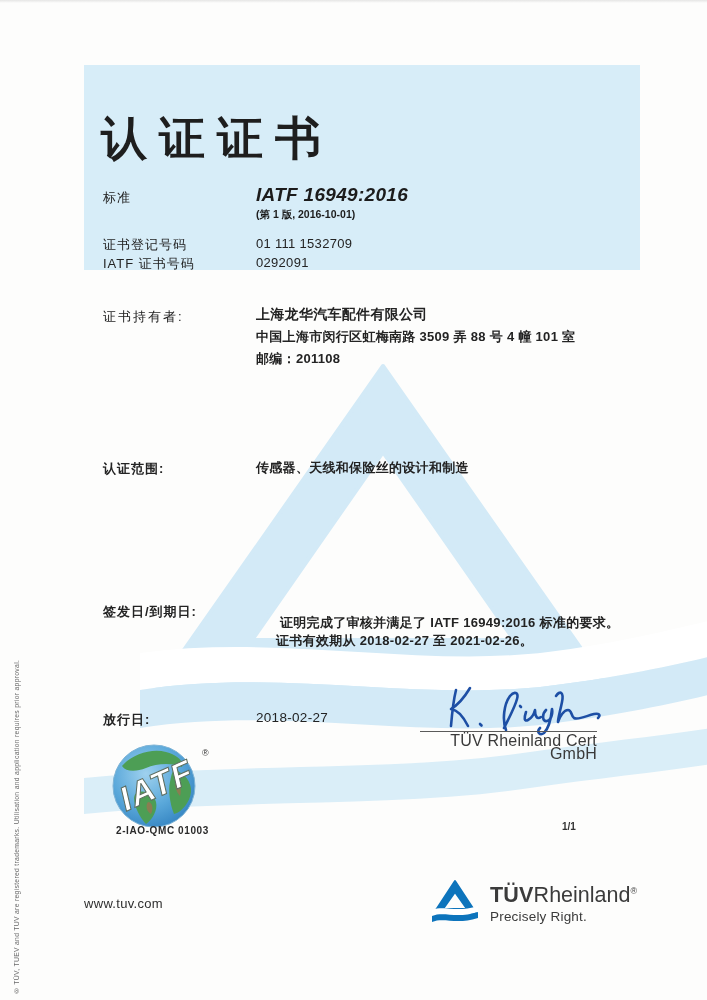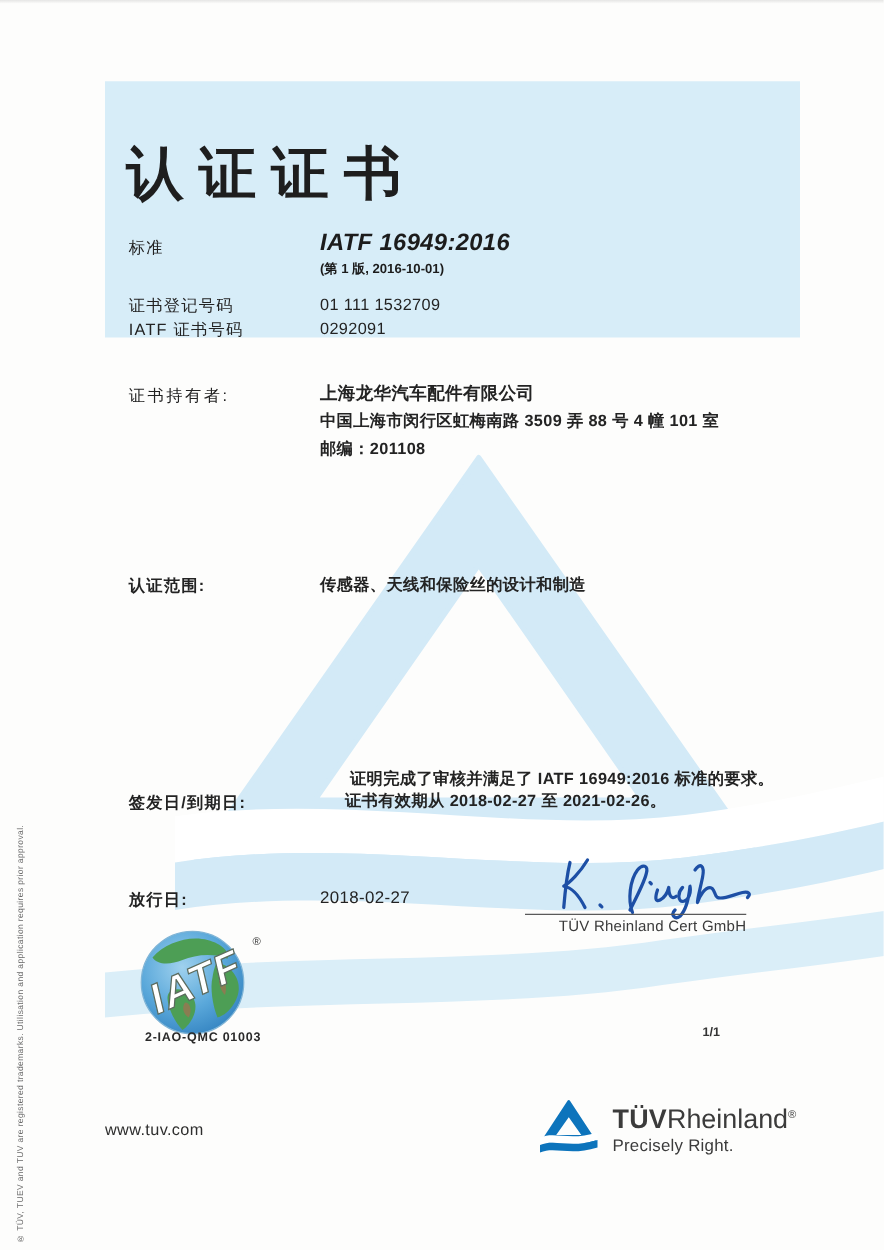--- a/index.html
+++ b/index.html
@@ -19,21 +19,21 @@
   .lbl{left:103px;font-size:13px;color:#232323;font-weight:500;letter-spacing:1px;}
   .val{left:256px;font-size:13px;color:#232323;letter-spacing:.3px;}
   .bold{font-weight:700;}
   .standard-val{left:256px;top:184px;font-size:19px;font-weight:700;color:#1c1c1c;letter-spacing:.3px;font-style:italic;}
   .standard-edition{left:256px;top:208px;font-size:10.5px;font-weight:700;color:#1c1c1c;}
   .maxw{max-width:400px;line-height:22px;}
   
   .wm{left:0;top:0;width:707px;height:1000px;pointer-events:none;}
   
   .sig-line{left:420px;top:731px;width:177px;height:1px;background:#5a5a5a;}
-  .sig-block{left:400px;top:735px;width:197px;text-align:right;font-size:12px;color:#3a3a3a;line-height:12.5px;letter-spacing:.2px;}
+  .sig-block{left:400px;top:735px;width:197px;text-align:right;font-size:16px;color:#3a3a3a;line-height:12.5px;letter-spacing:.2px;}
   .sig-svg{left:428px;top:676px;}
   
   .globe{left:104px;top:740px;}
   .iatf-code{left:116px;top:825px;font-size:10px;color:#2a2a2a;font-weight:600;letter-spacing:.6px;}
   .page-indicator{left:562px;top:821px;font-size:10px;color:#333;font-weight:600;}
   
   .website{left:84px;top:896px;font-size:13px;color:#2e2e2e;letter-spacing:.3px;}
   .brand{left:430px;top:879px;display:flex;align-items:flex-start;}
   .brand-text{margin-left:10px;}
   .brand-line1{font-size:21.5px;color:#3b3b3b;line-height:24px;white-space:nowrap;}
@@ -77,21 +77,21 @@
 <div class="abs lbl" style="top:308px;letter-spacing:2px;">证书持有者:</div>
 <div class="abs val bold" style="top:306px;font-size:14px;">上海龙华汽车配件有限公司</div>
 <div class="abs val bold" style="top:328px;">中国上海市闵行区虹梅南路 3509 弄 88 号 4 幢 101 室</div>
 <div class="abs val bold" style="top:350px;">邮编：201108</div>
 
 <div class="abs lbl bold" style="top:460px;">认证范围:</div>
 <div class="abs val bold" style="top:459px;">传感器、天线和保险丝的设计和制造</div>
 
 <div class="abs val bold maxw" style="top:612px;margin-left:24px;">证明完成了审核并满足了 IATF 16949:2016 标准的要求。</div>
 
-<div class="abs lbl bold" style="top:633px;">签发日/到期日:</div>
+<div class="abs lbl bold" style="top:603px;">签发日/到期日:</div>
 <div class="abs val bold" style="top:632px;margin-left:20px;">证书有效期从 2018-02-27 至 2021-02-26。</div>
 
 <div class="abs lbl bold" style="top:711px;">放行日:</div>
 <div class="abs val" style="top:710px;font-size:13.5px;">2018-02-27</div>
 
 <svg class="abs sig-svg" width="180" height="60" viewBox="0 0 180 60" xmlns="http://www.w3.org/2000/svg">
   <g fill="none" stroke="#1d4fa5" stroke-width="2.6" stroke-linecap="round" stroke-linejoin="round">
     <path d="M28 14 C 26 22, 24 38, 23 50"></path>
     <path d="M42 12 C 36 22, 28 30, 23 33 C 30 34, 36 42, 40 50"></path>
     <path d="M52 48 l 1.5 1.5"></path>

